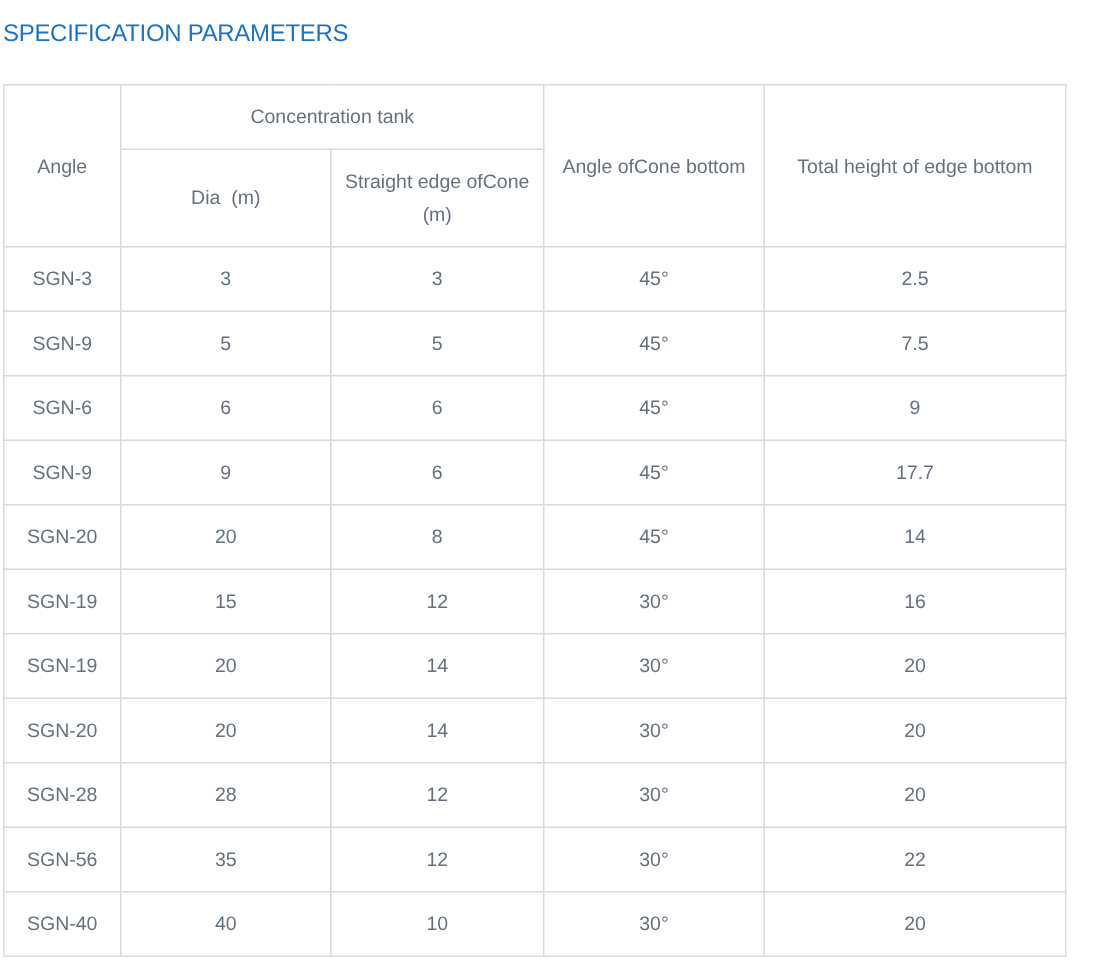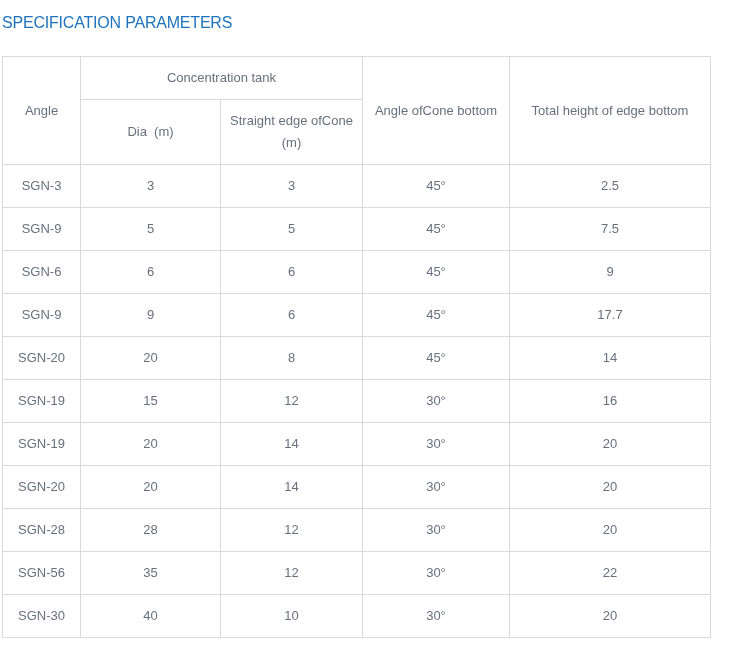--- a/index.html
+++ b/index.html
@@ -134,21 +134,21 @@
         <td>20</td>
       </tr>
       <tr>
         <td>SGN-56</td>
         <td>35</td>
         <td>12</td>
         <td>30°</td>
         <td>22</td>
       </tr>
       <tr>
-        <td>SGN-30</td>
+        <td>SGN-40</td>
         <td>40</td>
         <td>10</td>
         <td>30°</td>
         <td>20</td>
       </tr>
     </tbody>
   </table>
 </div>
 
 </body></html>

